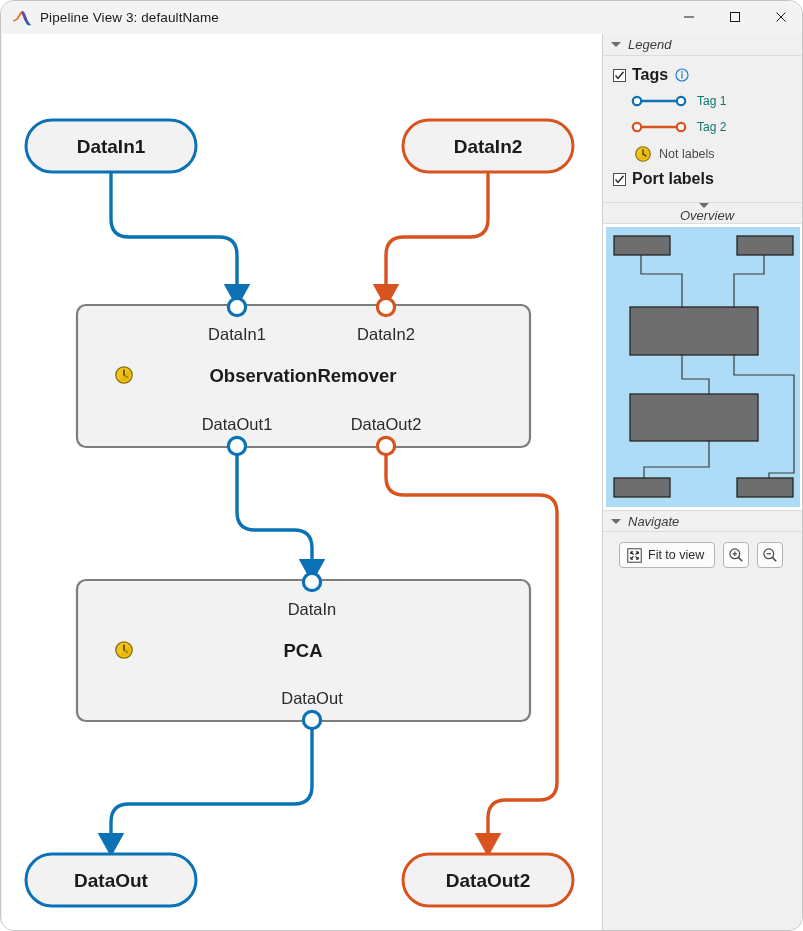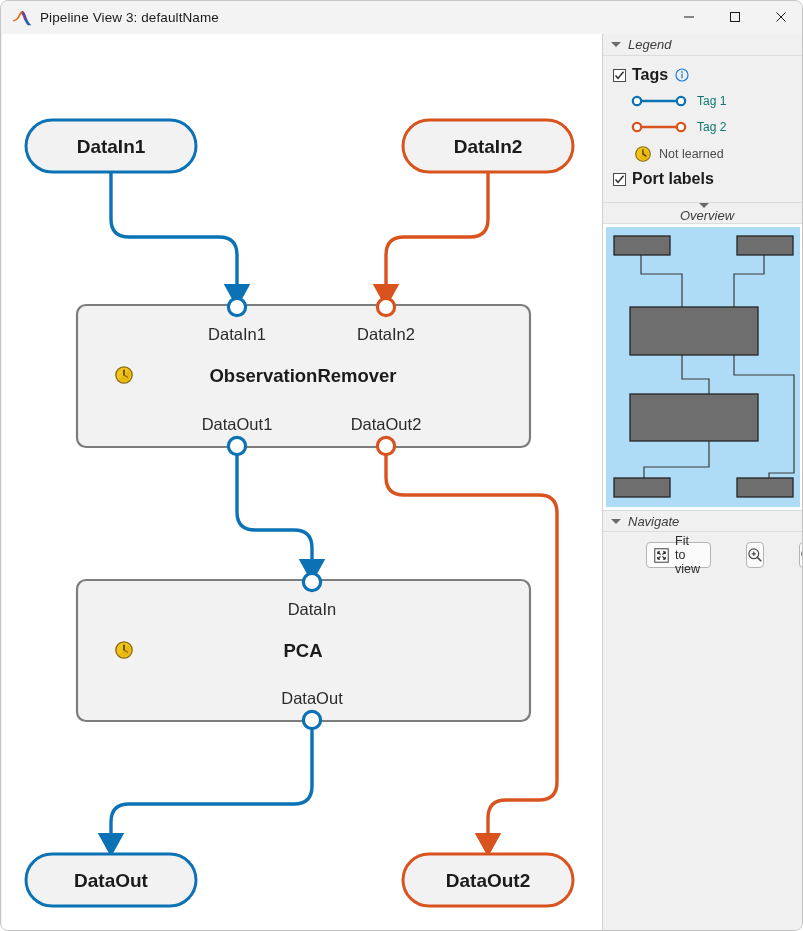--- a/index.html
+++ b/index.html
@@ -8,21 +8,21 @@
     width: 803px; height: 931px;
     font-family: "Liberation Sans", sans-serif;
     background: #ffffff;
     overflow: hidden;
   }
   #app {
     position: relative;
     width: 803px; height: 931px;
     background: #f3f3f3;
     border: 1px solid #c4c4c4;
-    border-radius: 8px;
+    border-radius: 14px;
     overflow: hidden;
   }
 
   
   #titlebar {
     position: absolute; left: 0; top: 0;
     width: 803px; height: 33px;
     background: #f3f3f3;
     display: flex; align-items: center;
   }
@@ -105,21 +105,21 @@
 
   
   #navigate-body {
     padding: 10px 0 0 0;
     display: flex; align-items: center; gap: 8px;
     padding-left: 16px;
   }
   .nbtn {
     border: 1px solid #b4b4b4; background: #fbfbfb;
     border-radius: 4px; display: flex; align-items: center;
-    justify-content: center; height: 26px; margin-left: 27px;
+    justify-content: center; height: 26px;
   }
   #fit-btn { padding: 0 10px 0 7px; gap: 6px; }
   #fit-label { font-size: 12.5px; color: #2b2b2b; }
   .zbtn { width: 26px; }
 
   svg { display: block; }
   text { user-select: none; }
 </style>
 </head>
 <body>
@@ -291,21 +291,21 @@
 
       <div class="status-row">
         <span class="status-icon">
           <svg width="16" height="16" viewBox="0 0 18 18">
             <circle cx="9" cy="9" r="8.2" fill="#f2c41a" stroke="#8a6d10" stroke-width="1.3"></circle>
             <path d="M4.6,13.6 A6.2,6.2 0 0 0 13.6,4.8 L9,9 Z" fill="#e0ad06" opacity="0.55"></path>
             <path d="M9,9 L9,4.2" stroke="#3b2f05" stroke-width="1.4" stroke-linecap="round"></path>
             <path d="M9,9 L12.4,11.2" stroke="#3b2f05" stroke-width="1.4" stroke-linecap="round"></path>
           </svg>
         </span>
-        <span class="status-text">Not learned</span>
+        <span class="status-text">Not labels</span>
       </div>
 
       <div class="chk-row">
         <span class="chk">
           <svg width="11" height="11" viewBox="0 0 11 11">
               <path d="M1.5,5.6 L4,8.4 L9.5,1.8" fill="none" stroke="#2b2b2b" stroke-width="1.5"></path>
             </svg>
         </span>
         <span class="chk-label">Port labels</span>
       </div>

